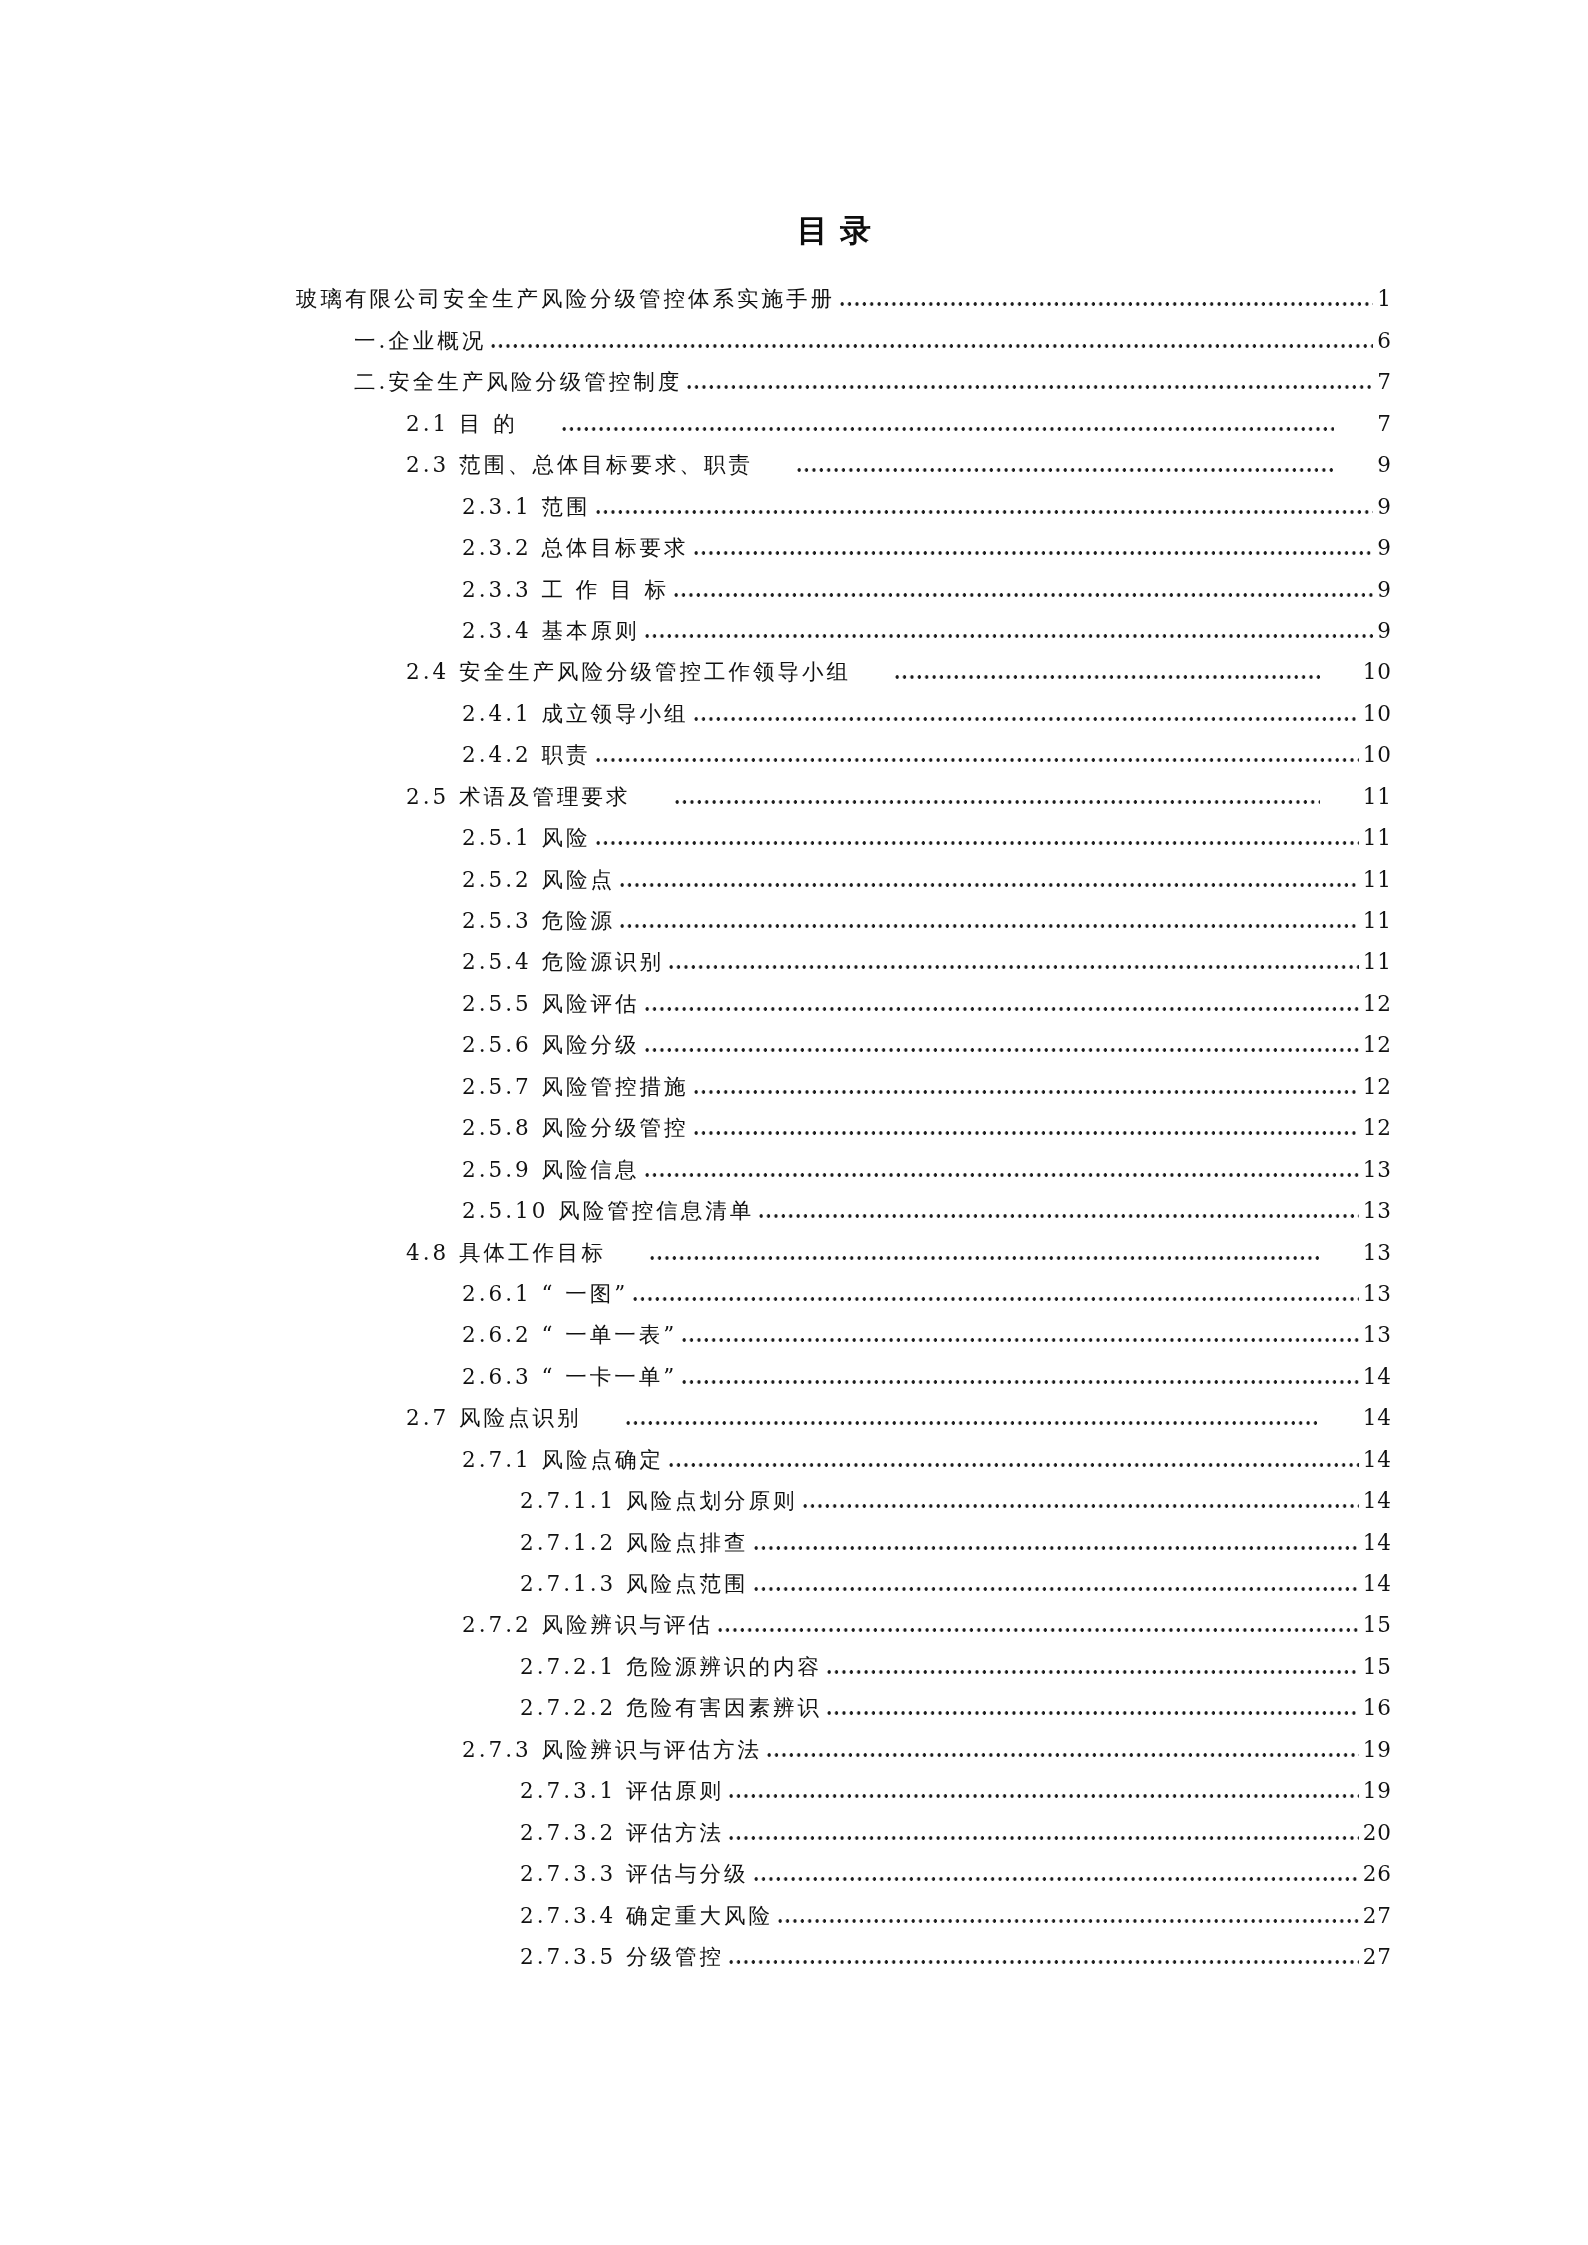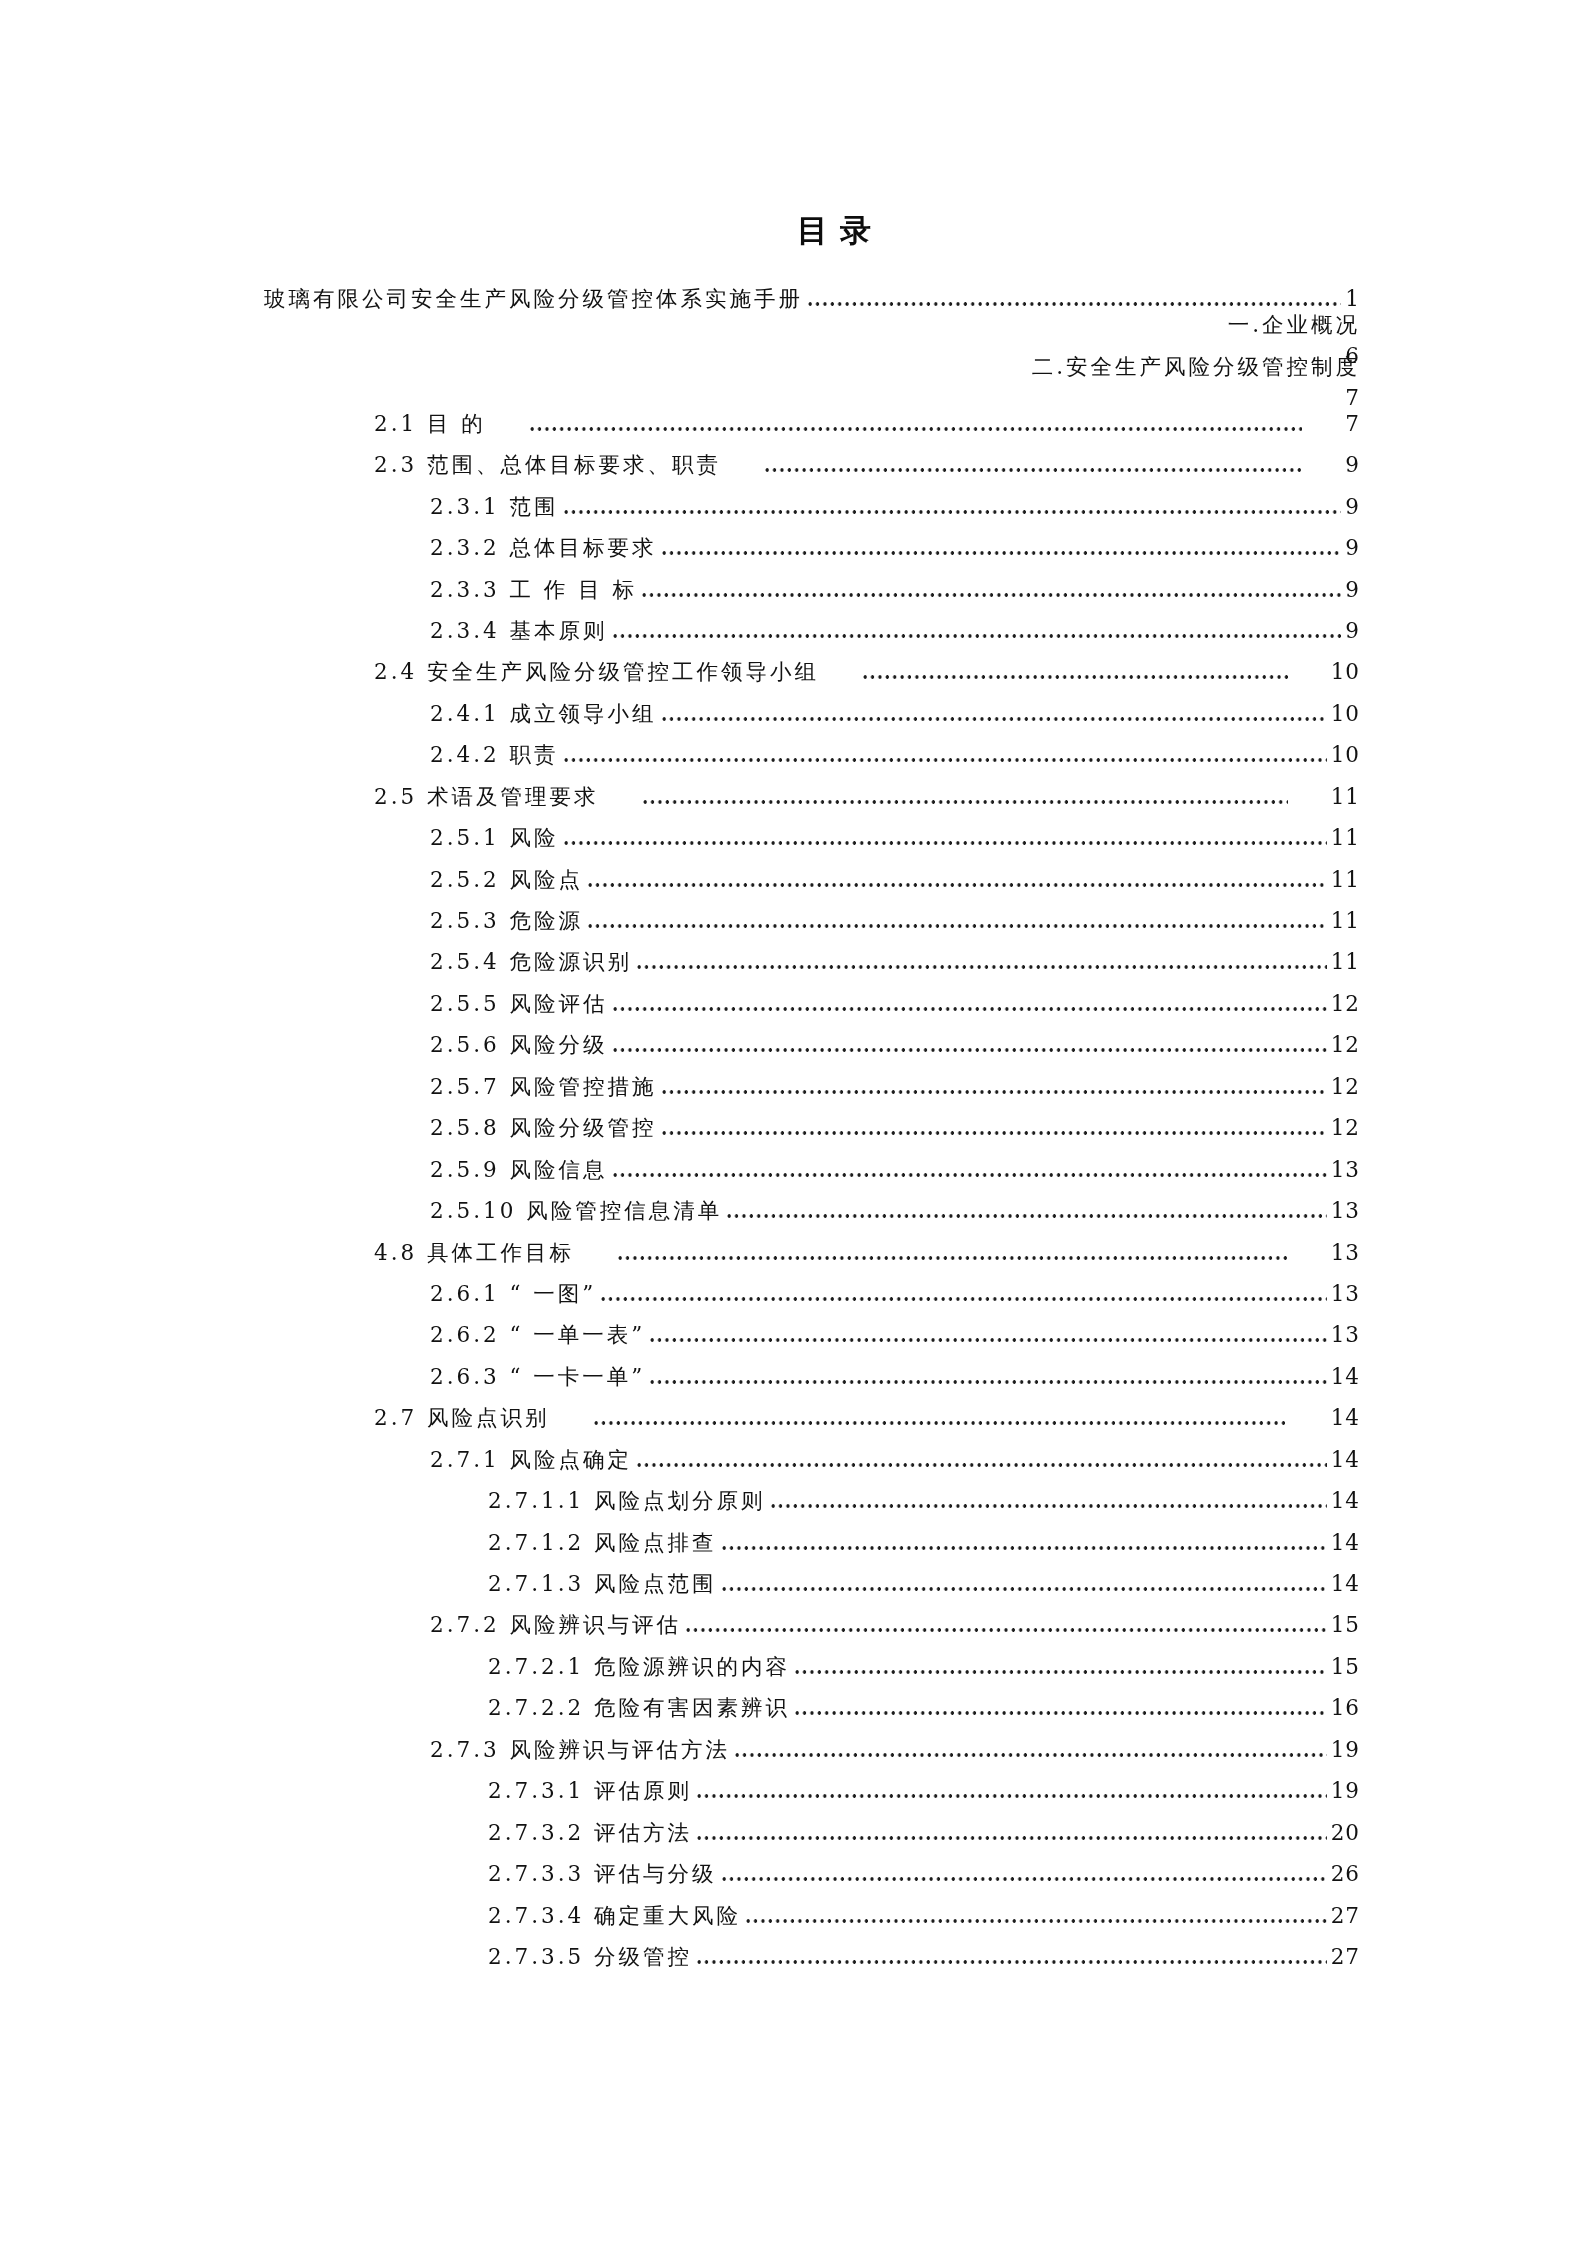--- a/index.html
+++ b/index.html
@@ -25,21 +25,21 @@
     margin: 0;
     text-align: center;
     font-size: 31px;
     font-weight: bold;
     letter-spacing: 12px;
     text-indent: 12px;
     color: #0d0d0d;
   }
   .toc {
     position: absolute;
-    left: 224px;
+    left: 256px;
     top: 271px;
     width: 1096px;
   }
   .toc-row {
     display: flex;
     align-items: flex-end;
     height: 41.45px;
     cursor: default;
   }
   .toc-text {
@@ -57,21 +57,21 @@
     flex: 1 1 auto;
     min-width: 12px;
     height: 6px;
     margin: 0 4px 5px 5px;
     background-image: radial-gradient(circle at 2.2px 3px, #1c1c1c 1.55px, rgba(0,0,0,0) 1.95px);
     background-size: 7.4px 6px;
     background-repeat: repeat-x;
     background-position: left center;
   }
   .level-0 { padding-left: 0; }
-  .level-1 { padding-left: 58px; flex-direction: column; }
+  .level-1 { padding-left: 58px; }
   .level-2 { padding-left: 110px; gap: 39px; }
   .level-3 { padding-left: 166px; }
   .level-4 { padding-left: 224px; }
   .footer {
     position: absolute;
     top: 2085px;
     left: 0;
     right: 0;
     text-align: center;
     font-size: 25px;

